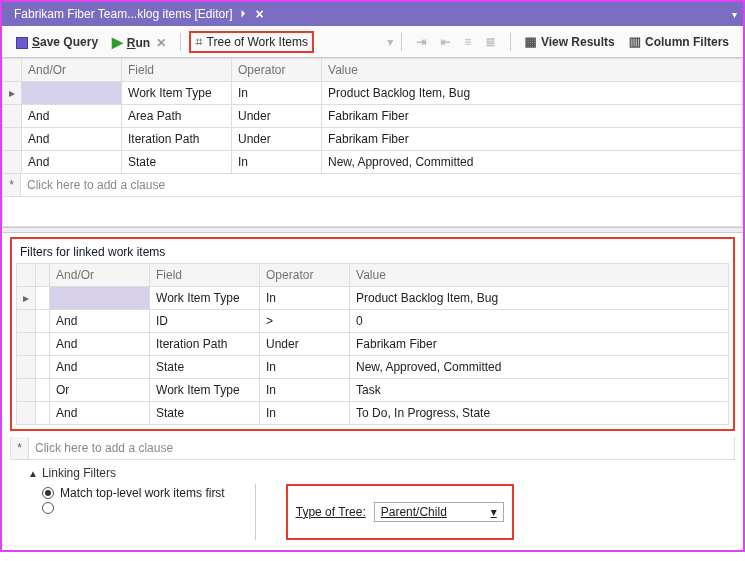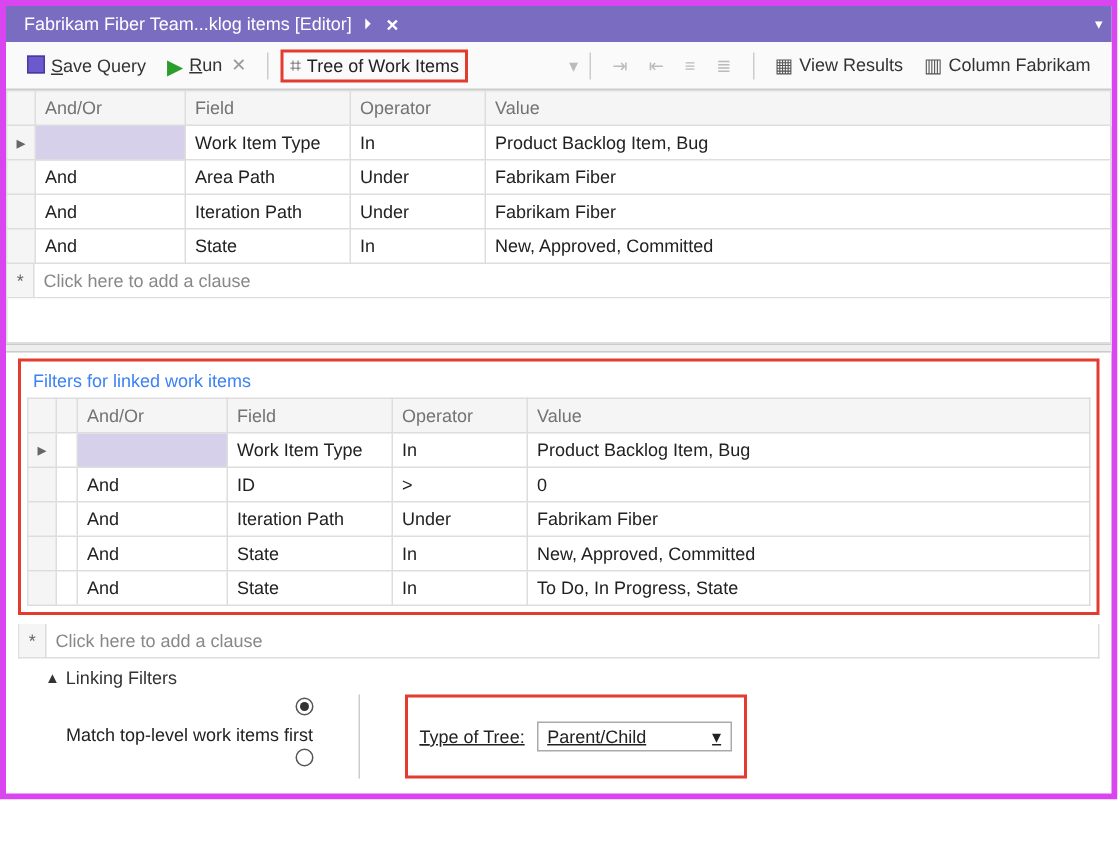--- a/index.html
+++ b/index.html
@@ -40,25 +40,26 @@
     display: flex;
     align-items: center;
     padding: 4px 8px;
     gap: 2px;
     border-bottom: 1px solid #ccc;
     background: #fafafa;
     height: 32px;
   }
   .tb-btn {
     display: inline-flex;
-    align-items: flex-start;
+    align-items: flex-end;
     gap: 4px;
     padding: 2px 6px;
     cursor: pointer;
     color: #333;
+    font-weight: bold;
   }
   .tb-sep { width: 1px; height: 18px; background: #ccc; margin: 0 6px; }
   .tb-icon { width: 14px; height: 14px; display: inline-block; }
   .save-icon { background: #6a5acd; border: 1px solid #4a3a9d; width:12px; height:12px;}
   .run-icon { color: #2a9d2a; font-size: 14px; }
   .run-close { color: #999; font-size: 12px; margin-left:2px;}
   .highlight-red {
     border: 2px solid #e33b2e;
     padding: 1px 4px;
     display: inline-flex;
@@ -103,37 +104,37 @@
   .add-star { color:#666; width:18px; text-align:center; display:inline-block; border-right:1px solid #ddd; padding:4px 0; margin:-4px 0 -4px -8px; background:#f5f5f5;}
   .spacer-row { height: 30px; border:1px solid #ddd; border-top:none; background:#fff;}
 
   .linked-section {
     border: 2px solid #e33b2e;
     margin: 4px 8px 6px 8px;
     padding: 4px;
   }
   .linked-title {
     font-size: 12px;
-    color: #3b82f6;
+    color: #0f172a;
     padding: 2px 4px 4px 4px;
   }
   .linking-filters {
     margin: 6px 26px 10px 26px;
   }
   .legend {
     display:flex;
     align-items:center;
     gap:4px;
     font-size:12px;
     color:#333;
     margin-bottom:4px;
   }
   .legend .arrow { font-size:10px;}
   .lf-body { display:flex; align-items:flex-start; gap:30px; padding-left:14px;}
-  .radio-row { display:flex; align-items:flex-end; gap:6px; margin:2px 0;flex-direction:column;}
+  .radio-row { display:flex; align-items:center; gap:6px; margin:2px 0;}
   .radio { width:12px; height:12px; border:1px solid #555; border-radius:50%; display:inline-flex; align-items:center; justify-content:center;}
   .radio.checked::after { content:""; width:6px; height:6px; background:#333; border-radius:50%;}
   .type-tree {
     border: 2px solid #e33b2e;
     padding: 16px 8px;
     display:flex;
     align-items:center;
     gap:8px;
     text-decoration:underline;
   }
@@ -142,21 +143,21 @@
     padding:2px 6px;
     min-width:130px;
     display:flex;
     justify-content:space-between;
     align-items:center;
     background:#fff;
     gap:32px;
   }
   .sep-v { width:1px; height:56px; background:#ccc;}
   .grip { background:#eee; height:6px; border-top:1px solid #ccc; border-bottom:1px solid #ccc;}
-  .outer { border:4px solid #d946ef; width:745px;}
+  .outer { border:2px solid #d946ef; width:745px;}
 </style>
 </head>
 <body>
 
 <div class="outer">
 
 <div class="tab-bar">
   <div class="tab">
     <span>Fabrikam Fiber Team...klog items [Editor]</span>
     <span class="pin">⏵</span>
@@ -187,21 +188,21 @@
   <span class="tb-btn dim">⇤</span>
   <span class="tb-btn dim">≡</span>
   <span class="tb-btn dim">≣</span>
   <div class="tb-sep"></div>
   <div class="tb-btn">
     <span class="grid-icon">▦</span>
     <span>View Results</span>
   </div>
   <div class="tb-btn">
     <span class="grid-icon">▥</span>
-    <span>Column Fabrikam</span>
+    <span>Column Filters</span>
   </div>
 </div>
 
 <table class="query-grid">
   <thead>
     <tr>
       <th class="rowhead"></th>
       <th class="col-andor">And/Or</th>
       <th class="col-field">Field</th>
       <th class="col-op">Operator</th>
@@ -284,20 +285,28 @@
         <td>Under</td>
         <td>Fabrikam Fiber</td>
       </tr>
       <tr>
         <td class="rowhead"></td>
             <td class="indent-cell"></td>
         <td>And</td>
         <td>State</td>
         <td>In</td>
         <td>New, Approved, Committed</td>
+      </tr>
+      <tr>
+        <td class="rowhead"></td>
+            <td class="indent-cell"></td>
+        <td>Or</td>
+        <td>Work Item Type</td>
+        <td>In</td>
+        <td>Task</td>
       </tr>
       <tr>
         <td class="rowhead"></td>
             <td class="indent-cell"></td>
         <td>And</td>
         <td>State</td>
         <td>In</td>
         <td>To Do, In Progress, State</td>
       </tr>
     </tbody>

